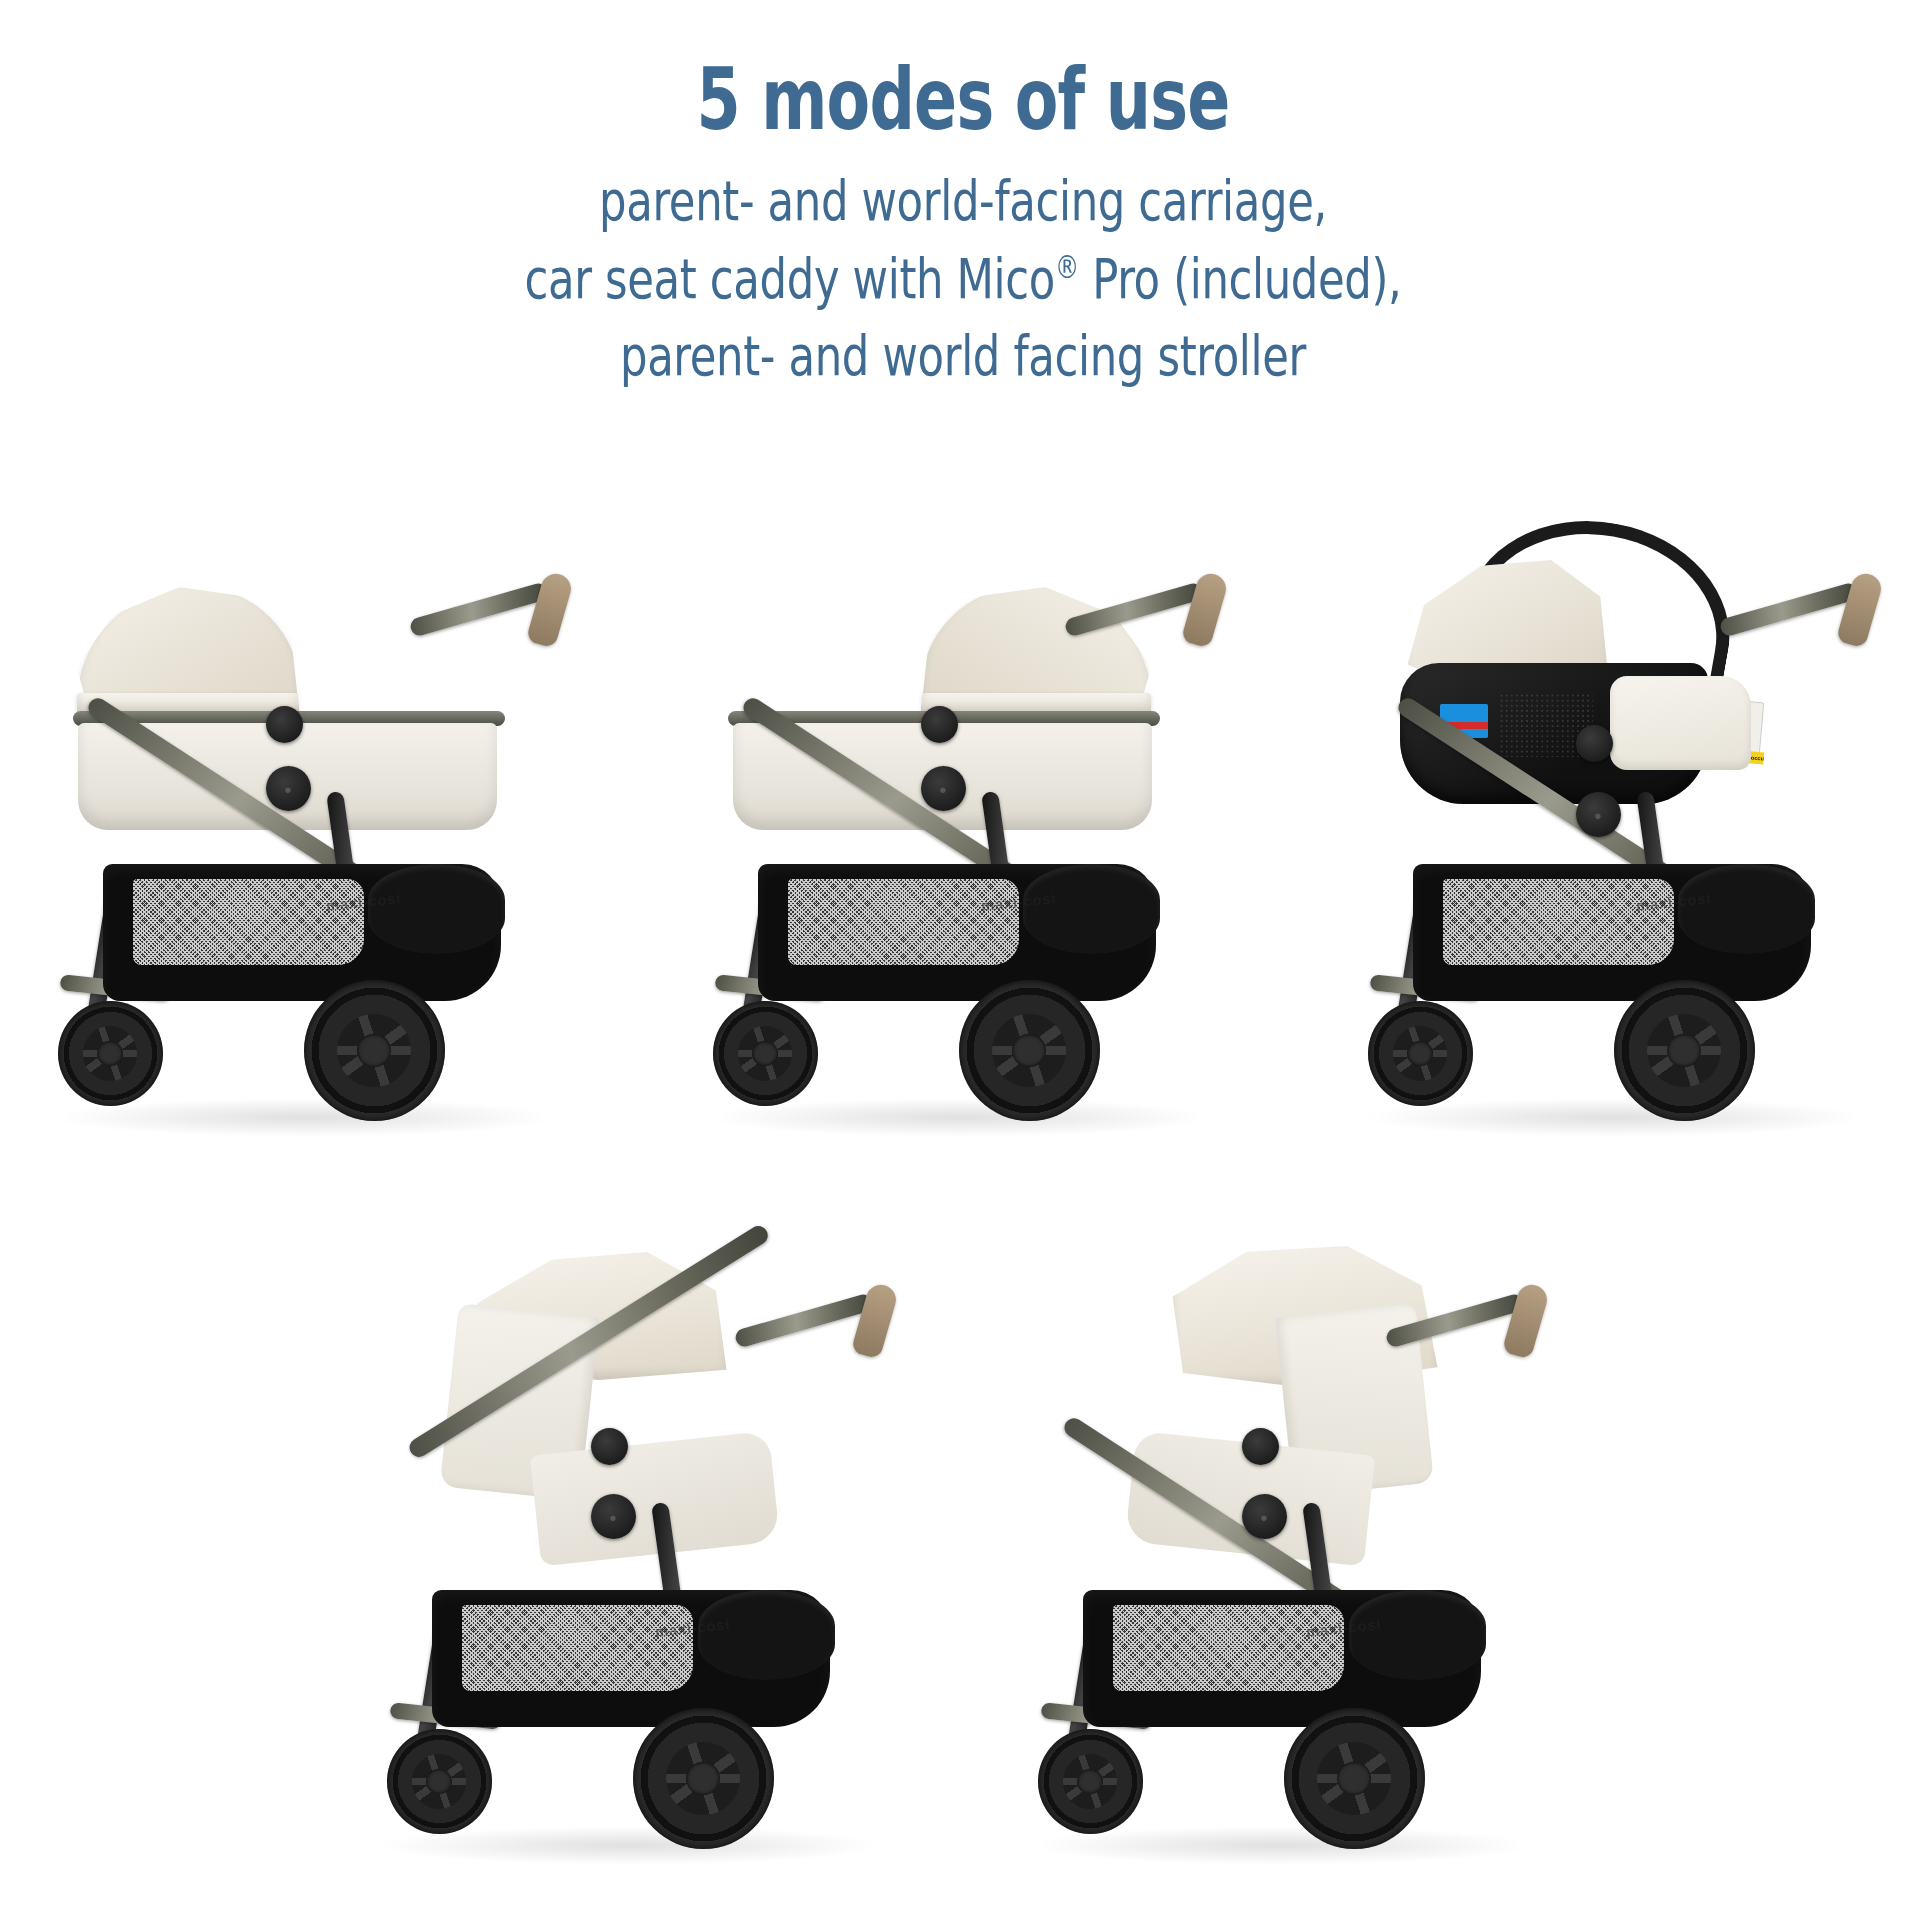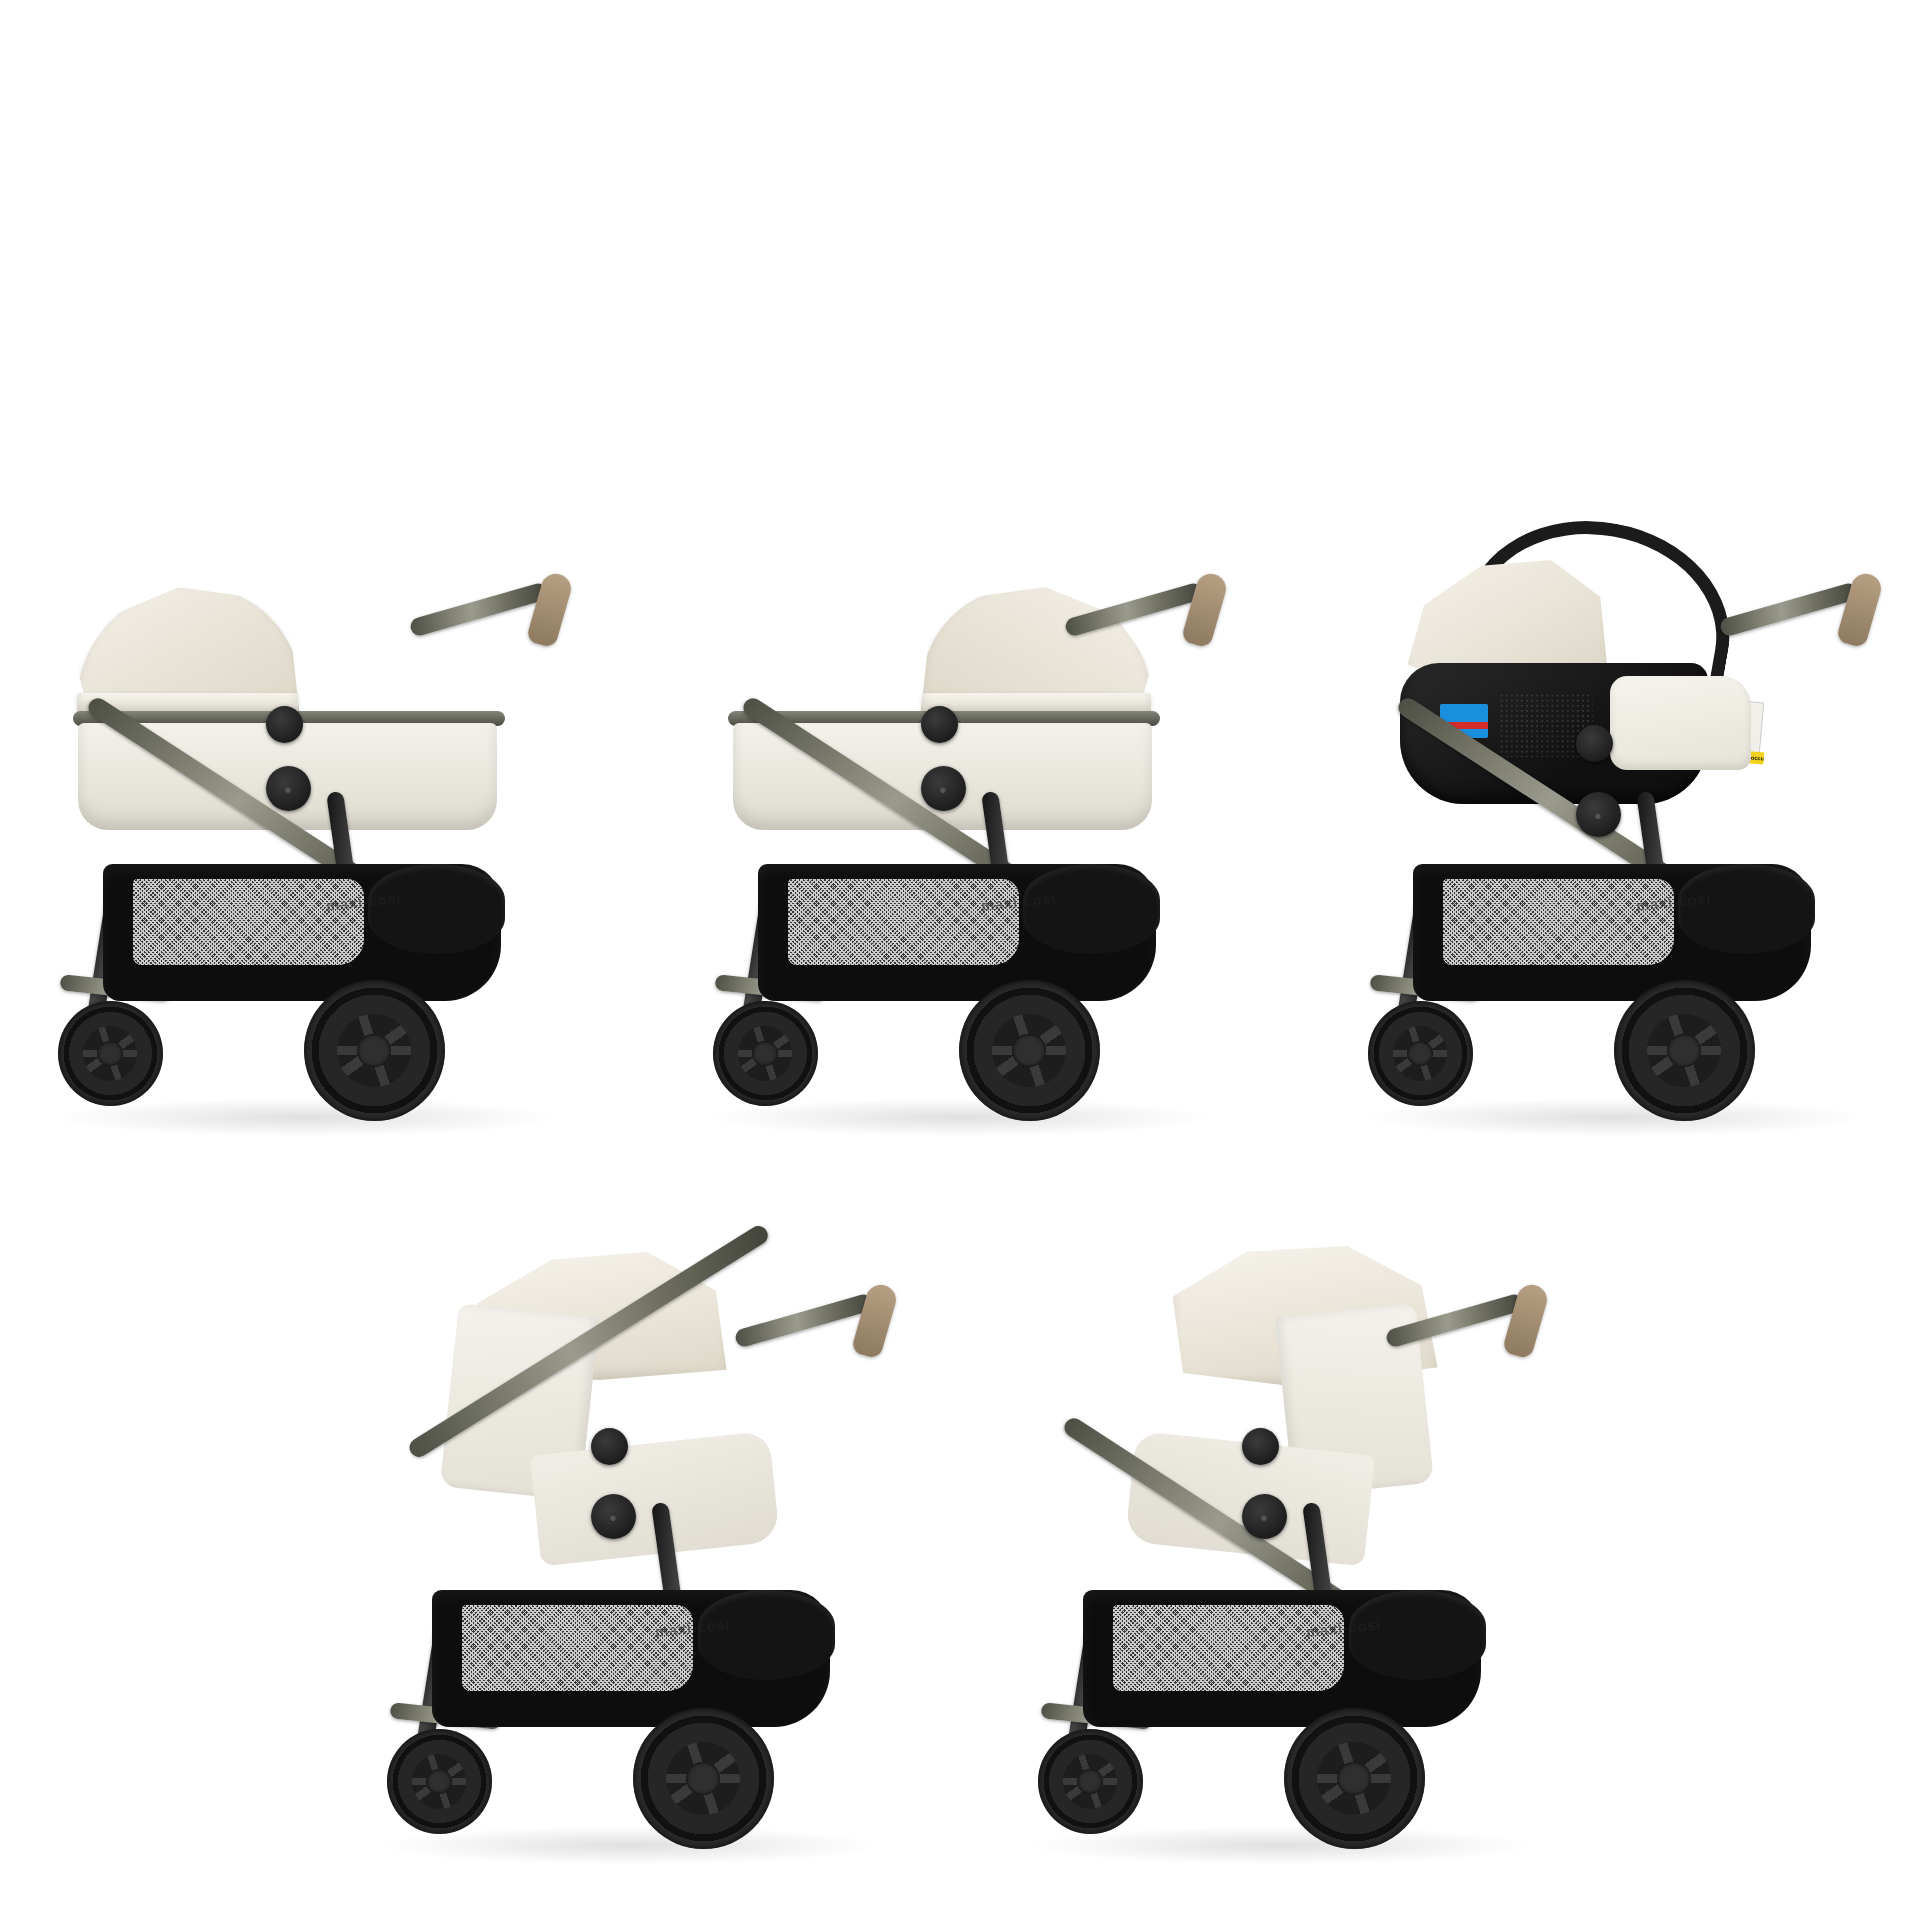--- a/index.html
+++ b/index.html
@@ -98,20 +98,28 @@
 
   .wordmark{position:absolute;color:#242424;font-size:14.6px;letter-spacing:0.9px;font-weight:700;opacity:.85;
     font-family:"Liberation Sans",sans-serif;}
   .shadow-ground{position:absolute;border-radius:50%;background:radial-gradient(ellipse at center,rgba(0,0,0,.12),rgba(0,0,0,0) 70%);}
 </style>
 </head>
 <body>
 
 <div class="page">
 
+  <div class="headline-wrap">
+    <h1 class="headline">5 modes of use</h1>
+    <div class="subline">
+      <span class="ln">parent- and world-facing carriage,</span>
+      <span class="ln"><span>car seat caddy with Mico</span><sup>®</sup><span> Pro (included),</span></span>
+      <span class="ln">parent- and world facing stroller</span>
+    </div>
+  </div>
 
   <div class="grid">
 
     <div class="row row-top">
 
       <div class="cell">
         <div class="unit">
           <div class="shadow-ground" style="left:26px;top:606px;width:505px;height:39px;"></div>
 
           <div class="canopy" style="left:51px;top:95px;width:223px;height:128px;border-radius:116px 103px 6px 6px;

